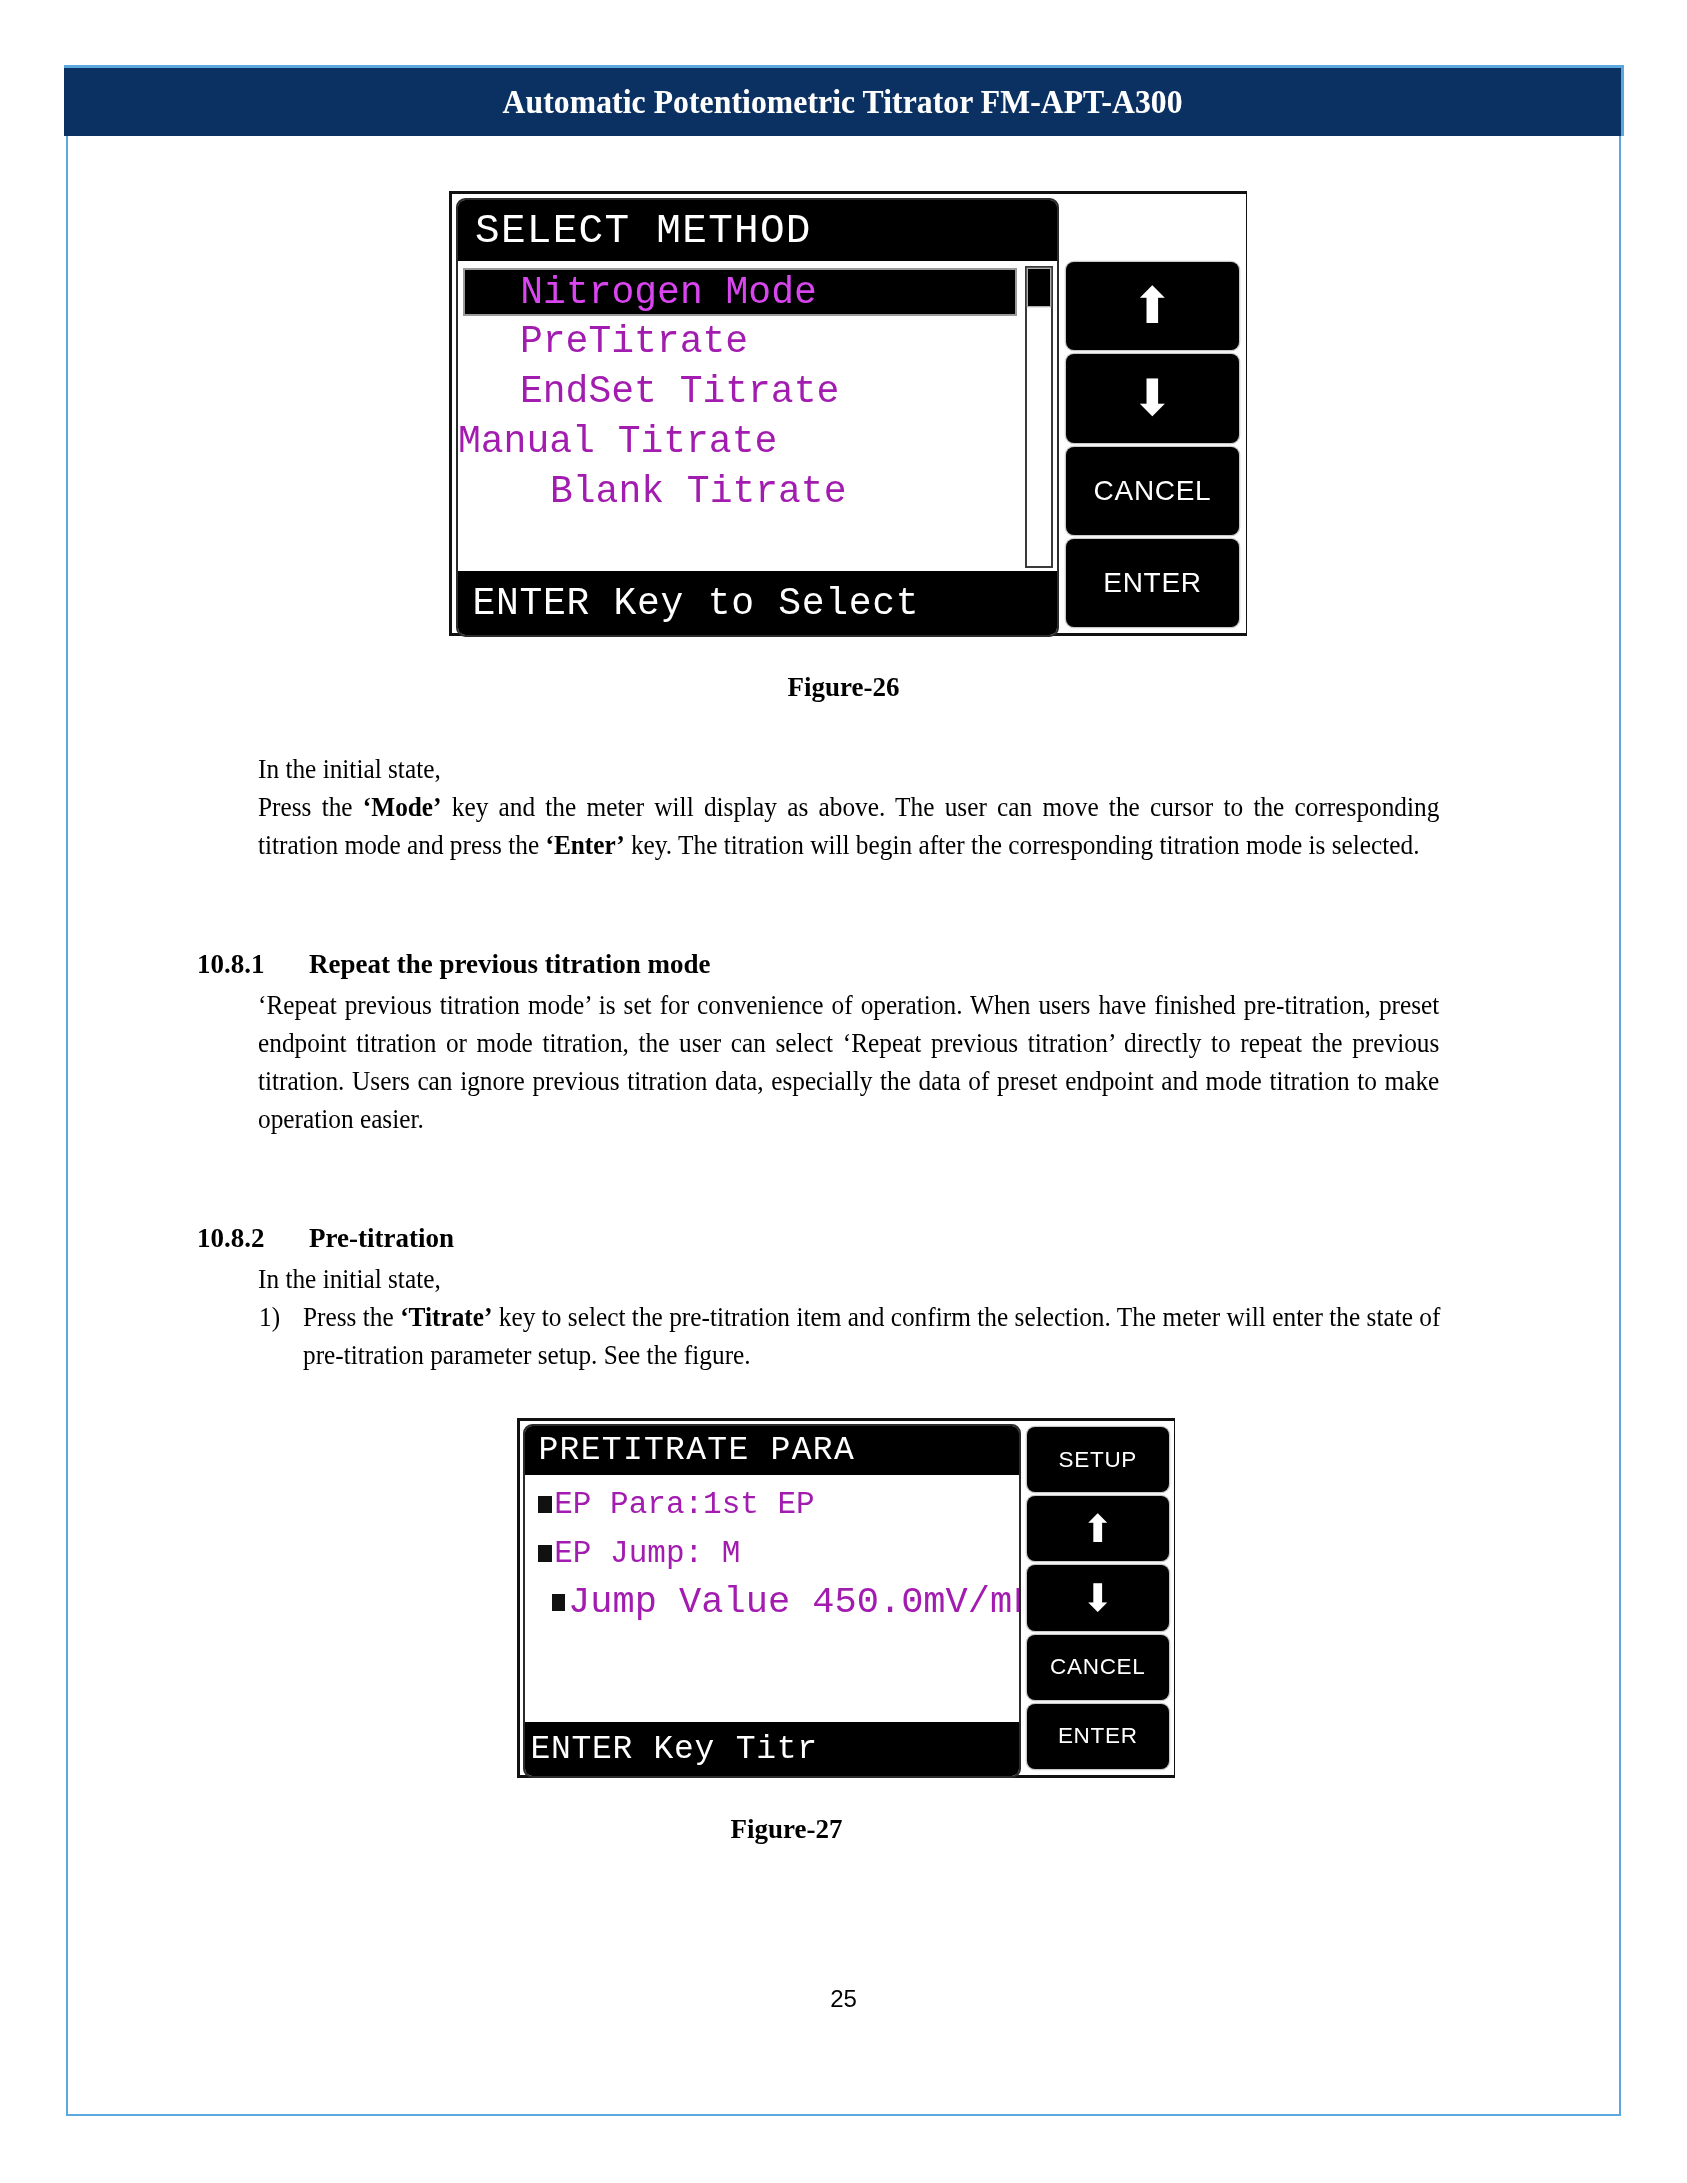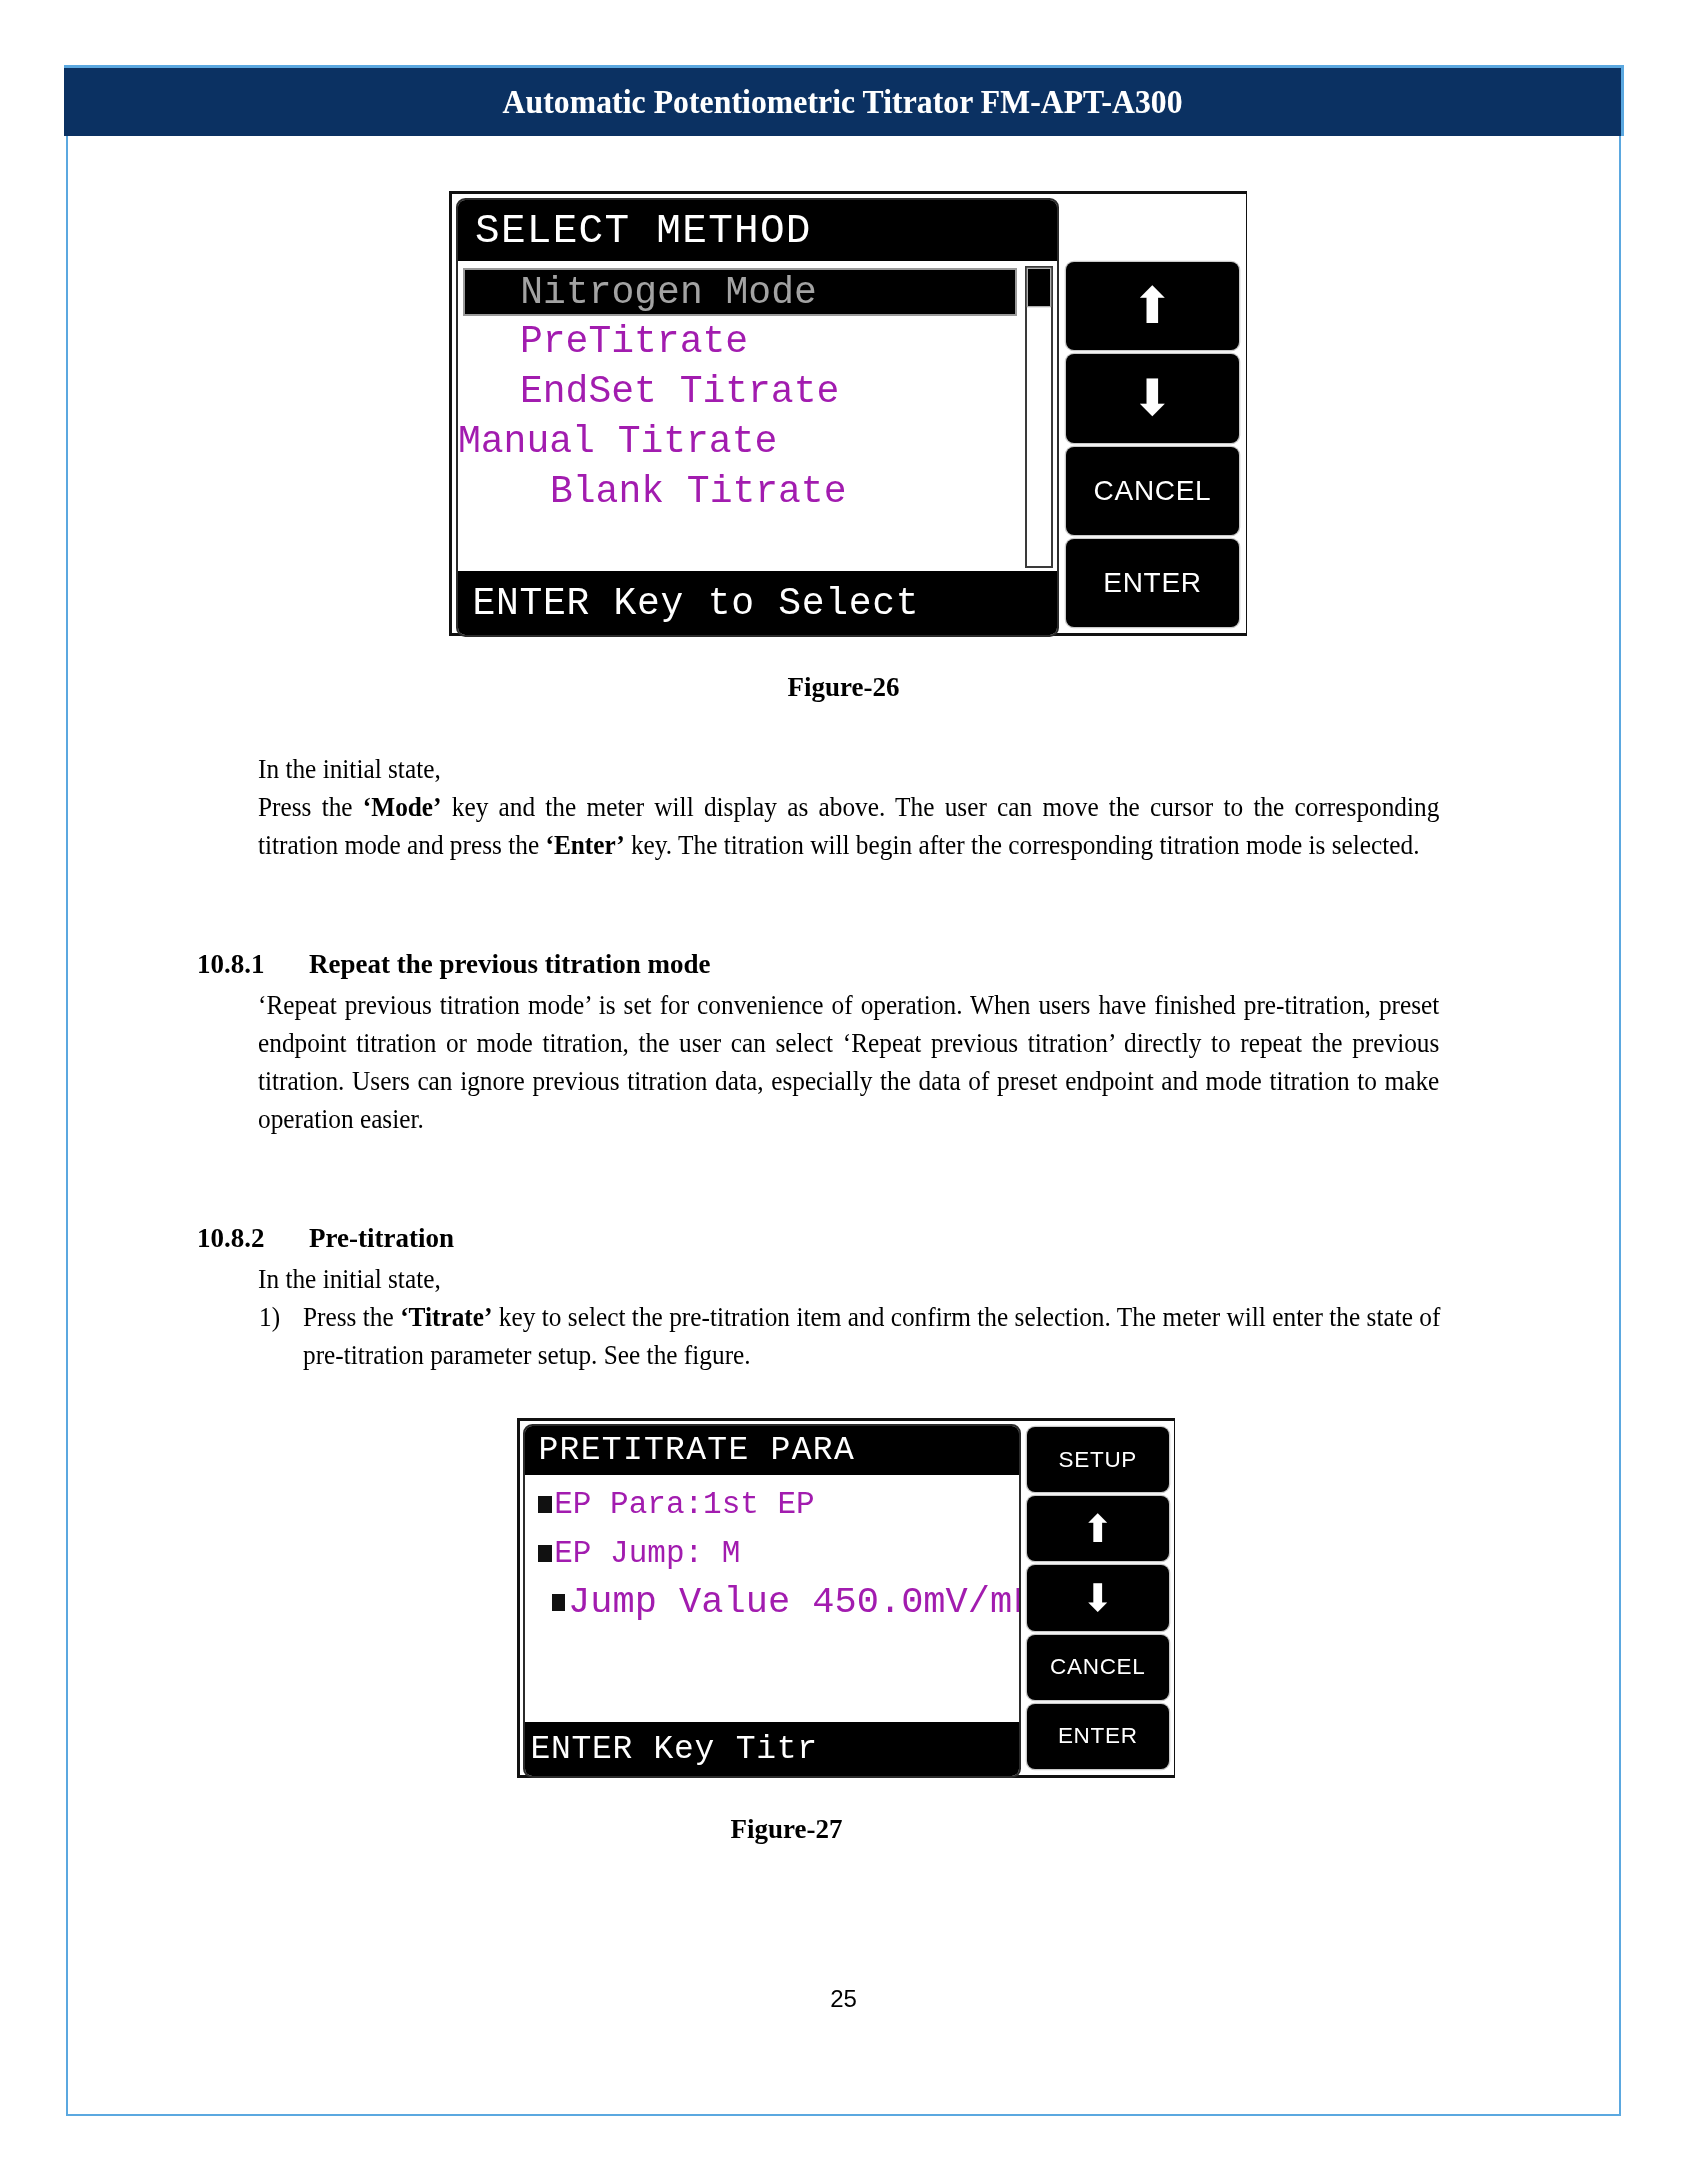--- a/index.html
+++ b/index.html
@@ -161,21 +161,21 @@
   .lcd-row {
     display: flex;
     align-items: center;
     color: #a21caf;
     white-space: pre;
     box-sizing: border-box;
     font-family: "Liberation Mono", monospace;
   }
   .lcd-row.selected {
     background: #000000;
-    color: #a3a3a3;
+    color: #d946ef;
     box-shadow: inset 0 0 0 2px #9a9a9a;
   }
   .lcd-bullet {
     display: inline-block;
     background: #111111;
     flex: none;
   }
   .lcd-row.selected .lcd-bullet {
     background: #ffffff;
   }

